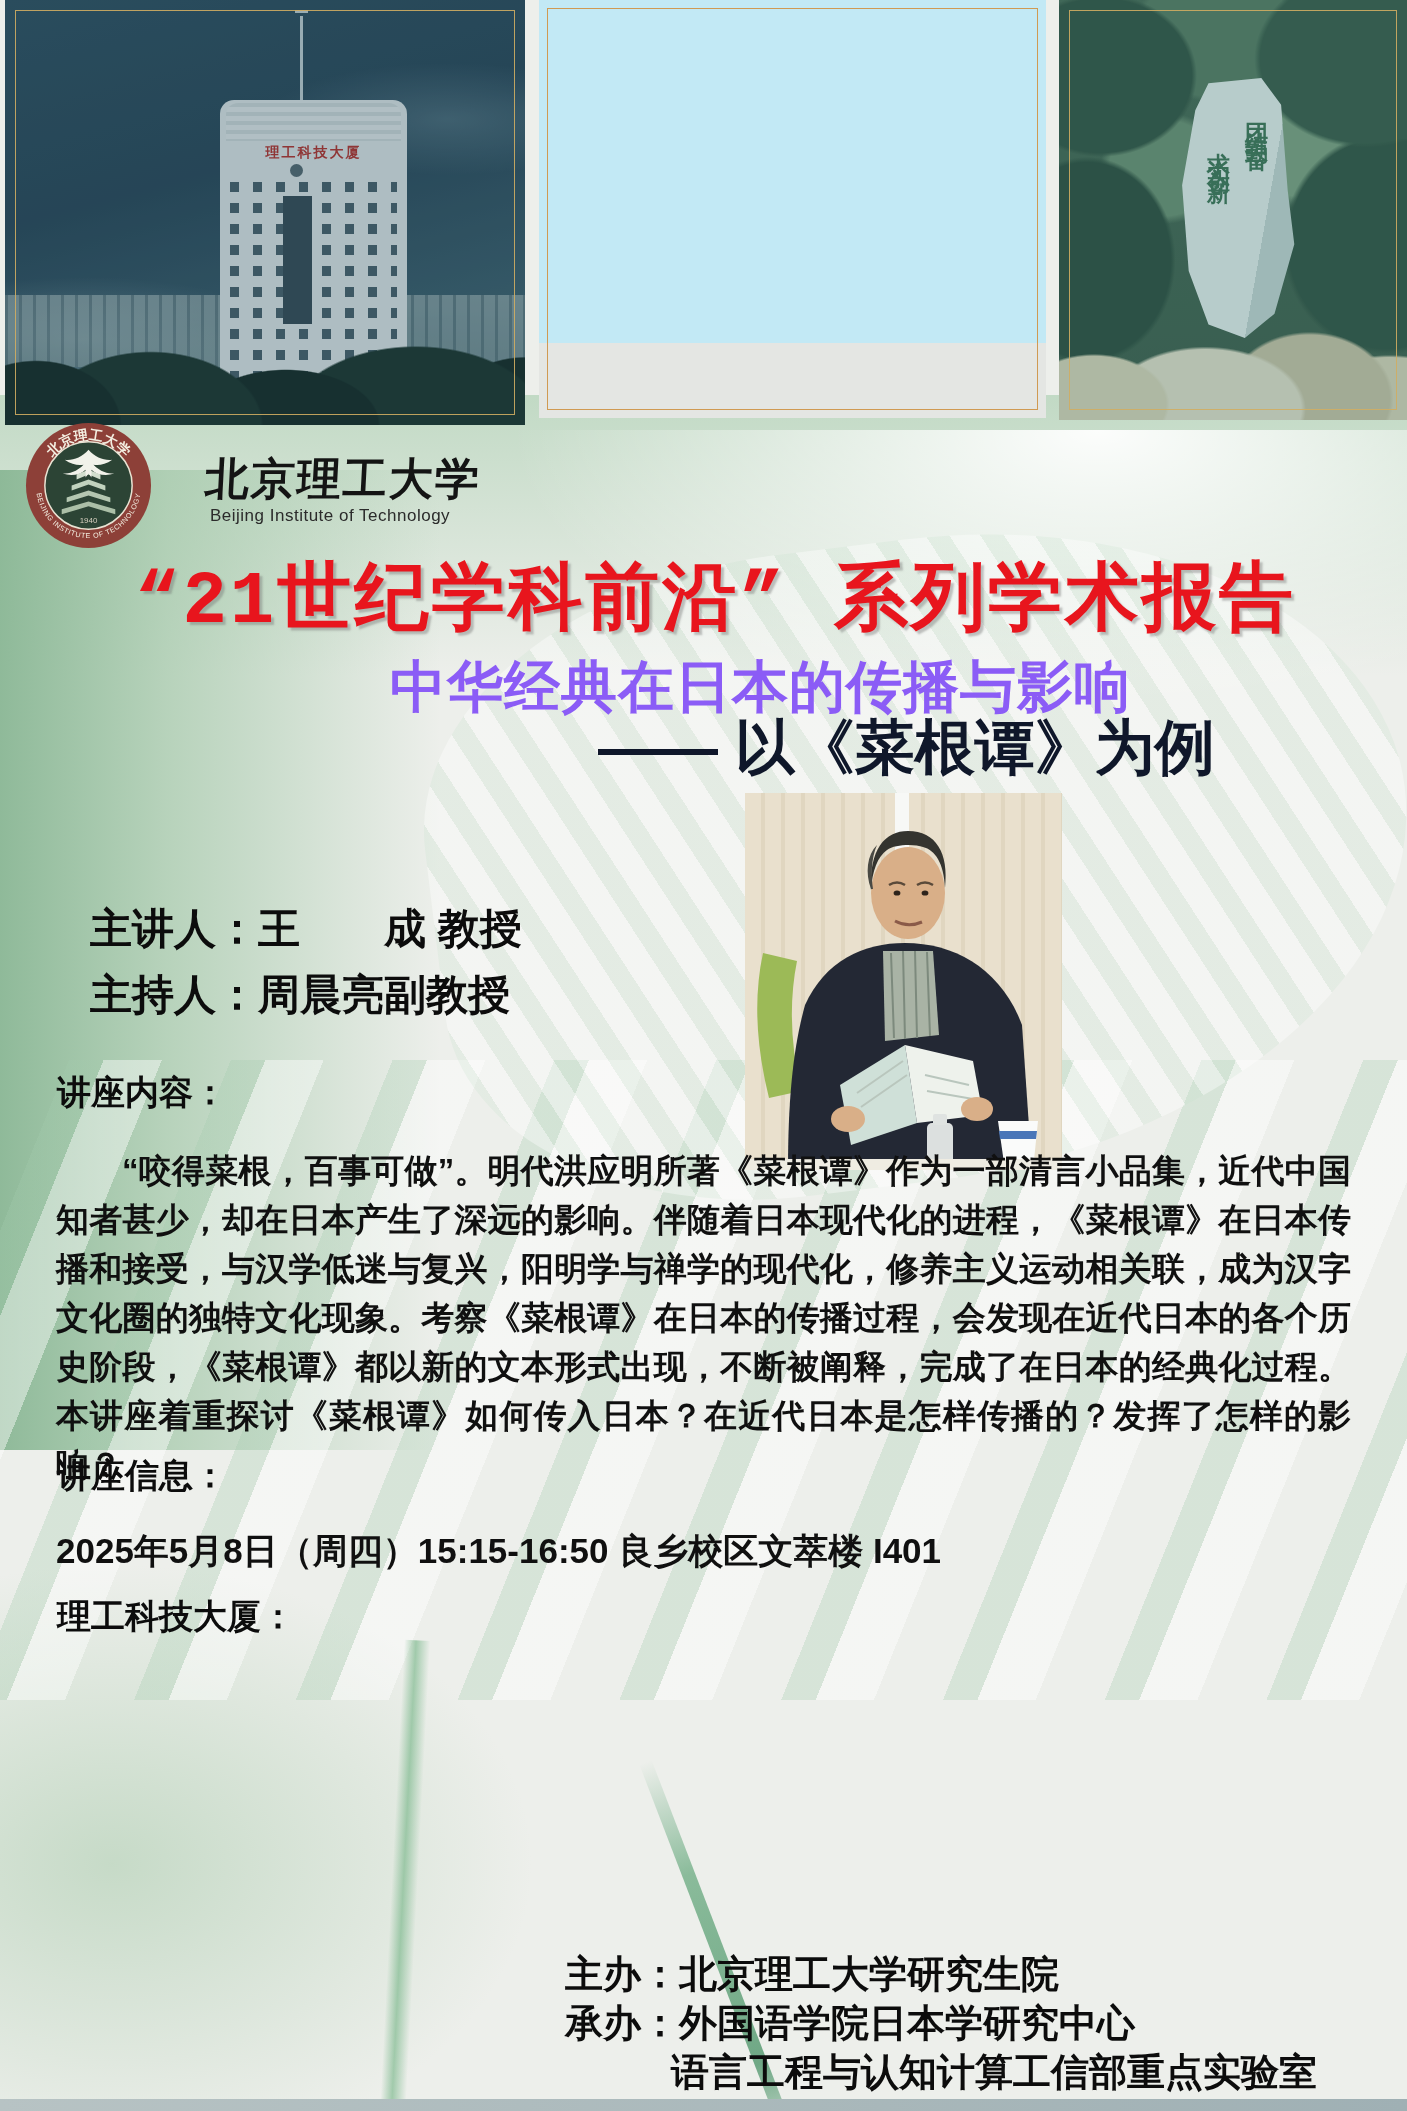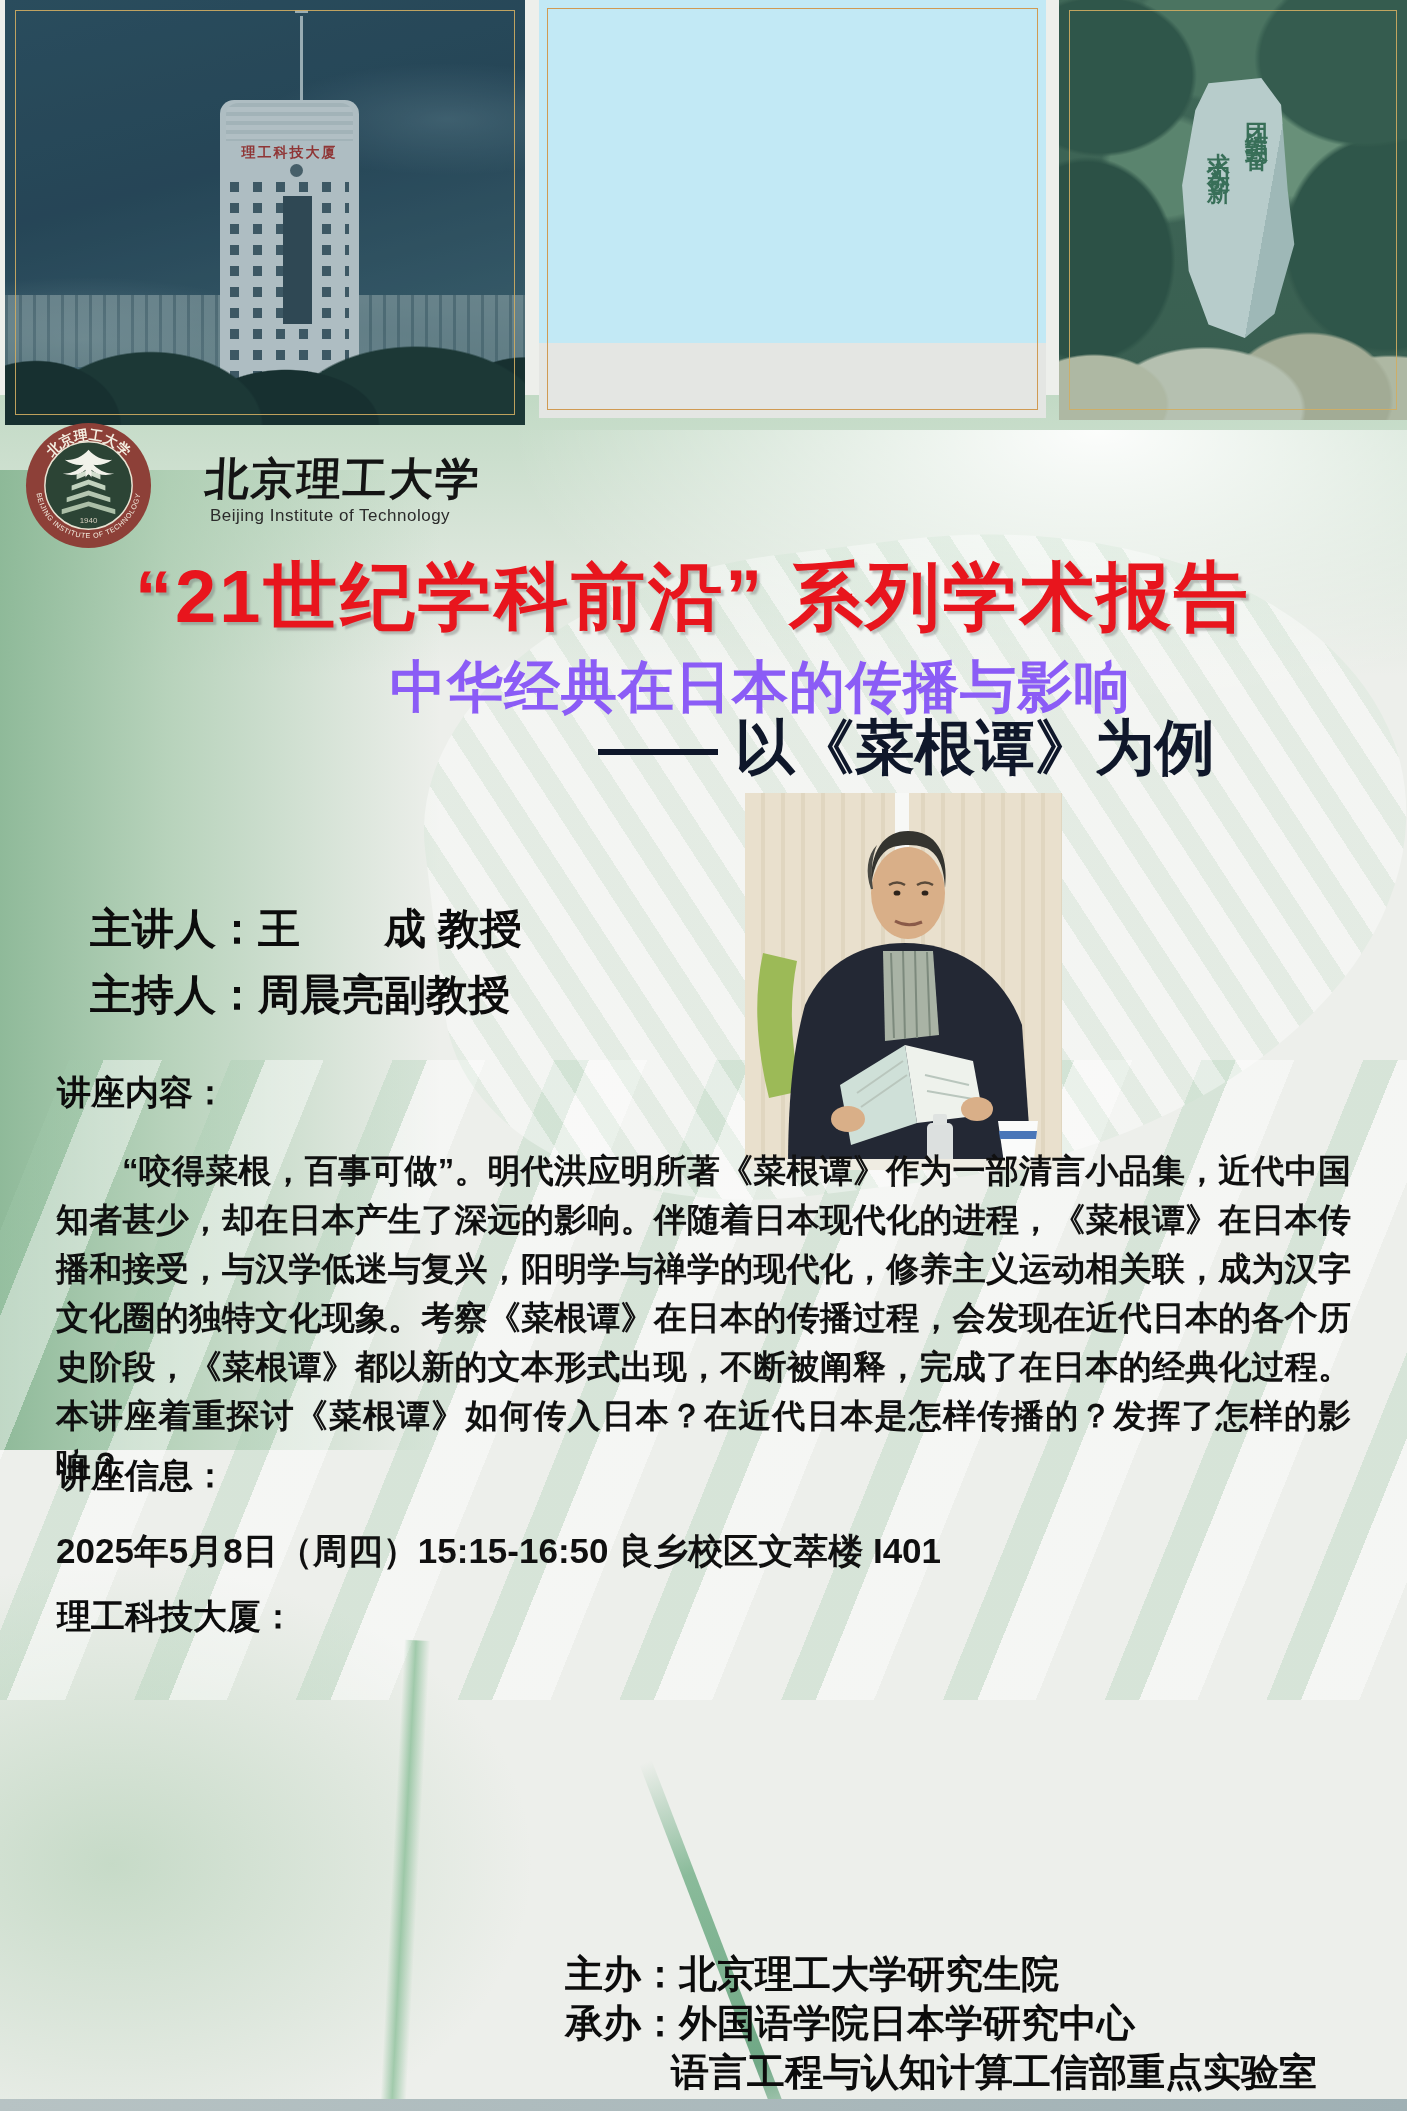--- a/index.html
+++ b/index.html
@@ -77,21 +77,21 @@
     background-image:
       repeating-linear-gradient(to right, rgba(70,90,95,0.5) 0 3px, rgba(70,90,95,0) 3px 14px),
       linear-gradient(#c9d4cf,#a9b9b4);}
   .trees{position:absolute;left:0;right:0;bottom:0;height:95px;
     background:
       radial-gradient(ellipse 95px 72px at 6% 100%, #16281f 88%, rgba(22,40,31,0) 90%),
       radial-gradient(ellipse 125px 82px at 28% 100%, #1d3328 88%, rgba(29,51,40,0) 90%),
       radial-gradient(ellipse 105px 62px at 54% 100%, #16281f 88%, rgba(22,40,31,0) 90%),
       radial-gradient(ellipse 145px 88px at 79% 100%, #1d3328 88%, rgba(29,51,40,0) 90%),
       radial-gradient(ellipse 95px 76px at 100% 100%, #16281f 88%, rgba(22,40,31,0) 90%);}
-  .tower{position:absolute;left:215px;top:100px;width:139px;height:325px;background:#eef1ef;border-radius:14px 14px 0 0;}
+  .tower{position:absolute;left:215px;top:100px;width:187px;height:325px;background:#eef1ef;border-radius:14px 14px 0 0;}
   .tower-cap{position:absolute;left:6px;top:3px;right:6px;height:38px;border-radius:12px 12px 0 0;
     background:repeating-linear-gradient(to bottom,#dde3e1 0 4px,#f2f4f2 4px 9px);}
   .tower-sign{position:absolute;left:0;right:0;top:44px;text-align:center;
     font-size:14px;font-weight:bold;color:#c23028;letter-spacing:2px;}
   .tower-dot{position:absolute;left:70px;top:64px;width:13px;height:13px;border-radius:50%;background:#5a6a70;}
   .tower-windows{position:absolute;left:10px;right:10px;top:82px;bottom:6px;
     background-image:
       repeating-linear-gradient(to bottom, rgba(238,241,239,0) 0 10px, #eef1ef 10px 21px),
       repeating-linear-gradient(to right, #4d6069 0 9px, rgba(77,96,105,0) 9px 23px);}
   .tower-slot{position:absolute;left:63px;top:96px;width:29px;height:128px;background:#394a52;}
@@ -134,21 +134,21 @@
 
   
   .uni-cn{left:205px;top:450px;z-index:3;
     font-family:"Liberation Serif","DejaVu Serif",serif;
     font-size:44px;font-weight:bold;letter-spacing:2px;color:#141414;
     transform:skewX(-3deg);}
   .uni-en{left:210px;top:506px;z-index:3;font-size:17px;letter-spacing:0.5px;color:#2b2b2b;}
 
   
   .series-title{left:135px;top:548px;z-index:3;
-    font-family:Liberation Sans, sans-serif;
+    font-family:Liberation Mono, monospace;
     font-size:74px;font-weight:bold;letter-spacing:3px;color:#e8151d;
     text-shadow:3px 3px 2px rgba(110,110,110,0.4);white-space:nowrap;}
   .lec-title1{left:390px;top:650px;z-index:3;font-size:56px;font-weight:bold;letter-spacing:1px;white-space:nowrap;color:#8b5cf6;}
   .lec-title2{left:598px;top:708px;z-index:3;font-size:60px;font-weight:bold;white-space:nowrap;color:#0f172a;}
 
   
   #photo{left:745px;top:793px;width:317px;height:377px;z-index:3;
     background:repeating-linear-gradient(to right,#e9e0cd 0 16px,#e0d6c0 16px 20px);}
 
   

